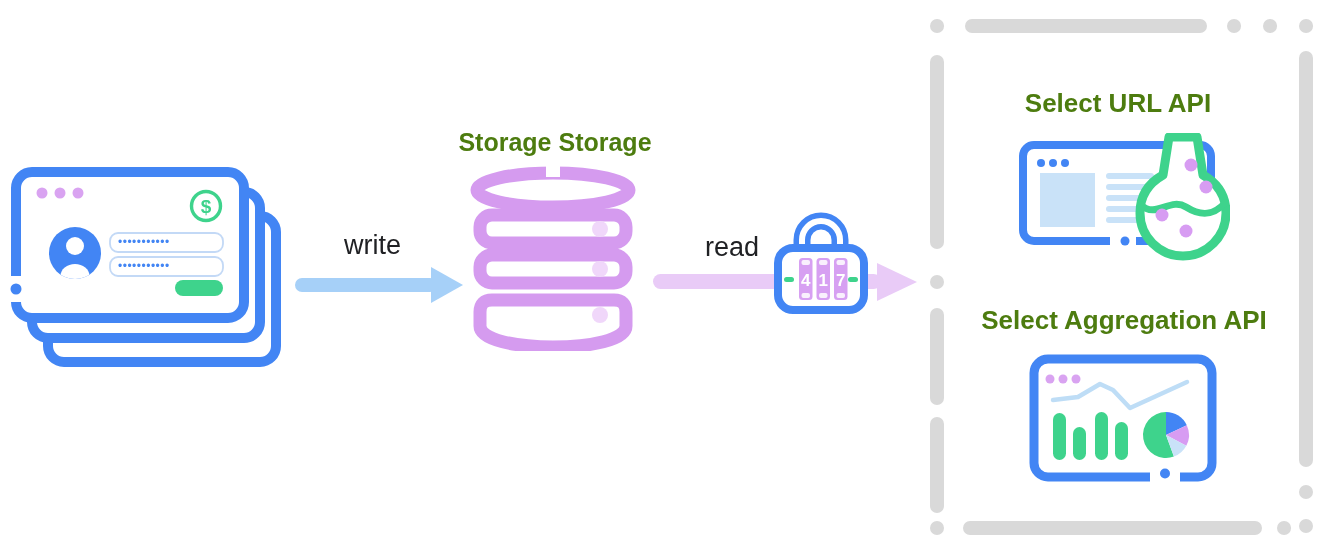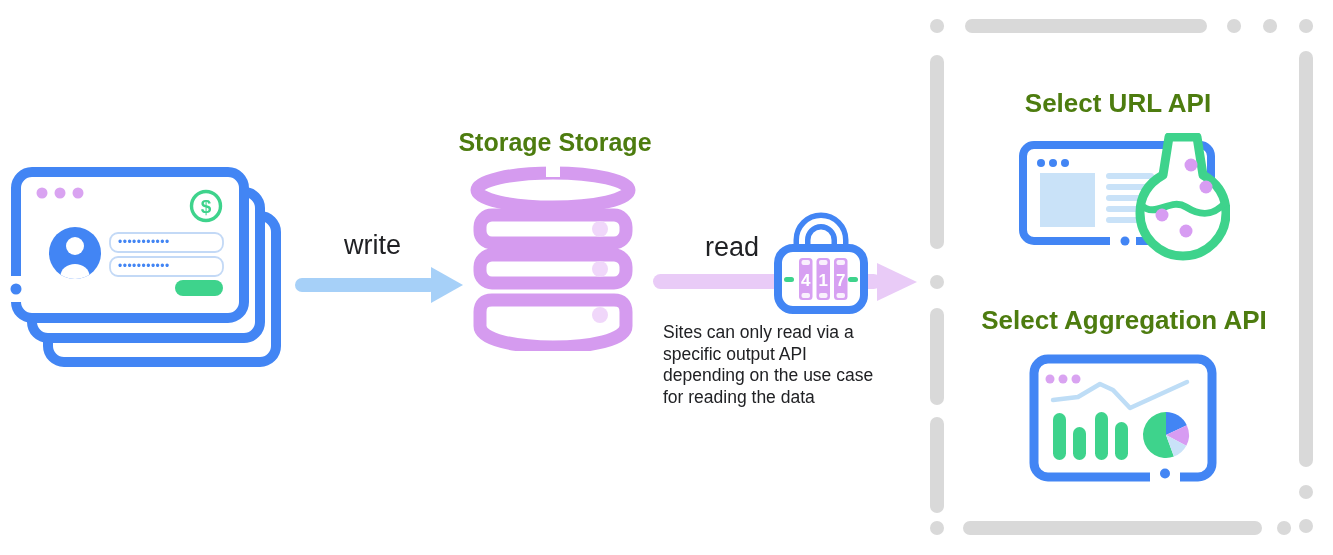--- a/index.html
+++ b/index.html
@@ -115,24 +115,20 @@
     <g font-size="17" font-weight="700" fill="#ffffff" text-anchor="middle">
       <text x="31.8" y="89.5">4</text>
       <text x="49.3" y="89.5">1</text>
       <text x="66.8" y="89.5">7</text>
     </g>
 
     <rect x="10" y="81" width="10" height="5" rx="2.5" fill="#3ED38C"></rect>
     <rect x="74" y="81" width="10" height="5" rx="2.5" fill="#3ED38C"></rect>
   </svg>
 
-  <div class="abs caption" style="left:663px;top:322px;width:250px;">Sites can only read via a
-specific output API
-depending on the use case
-for reading the data</div>
 
   <svg class="abs" style="left:0;top:0;" width="1333" height="555" viewBox="0 0 1333 555">
     <g stroke="#D9D9D9" stroke-width="14" stroke-linecap="round" fill="none">
 
       <path d="M937,26 h0.1"></path>
       <path d="M972,26 H1200"></path>
       <path d="M1234,26 h0.1"></path>
         <path d="M1270,26 h0.1"></path>
         <path d="M1306,26 h0.1"></path>
 

